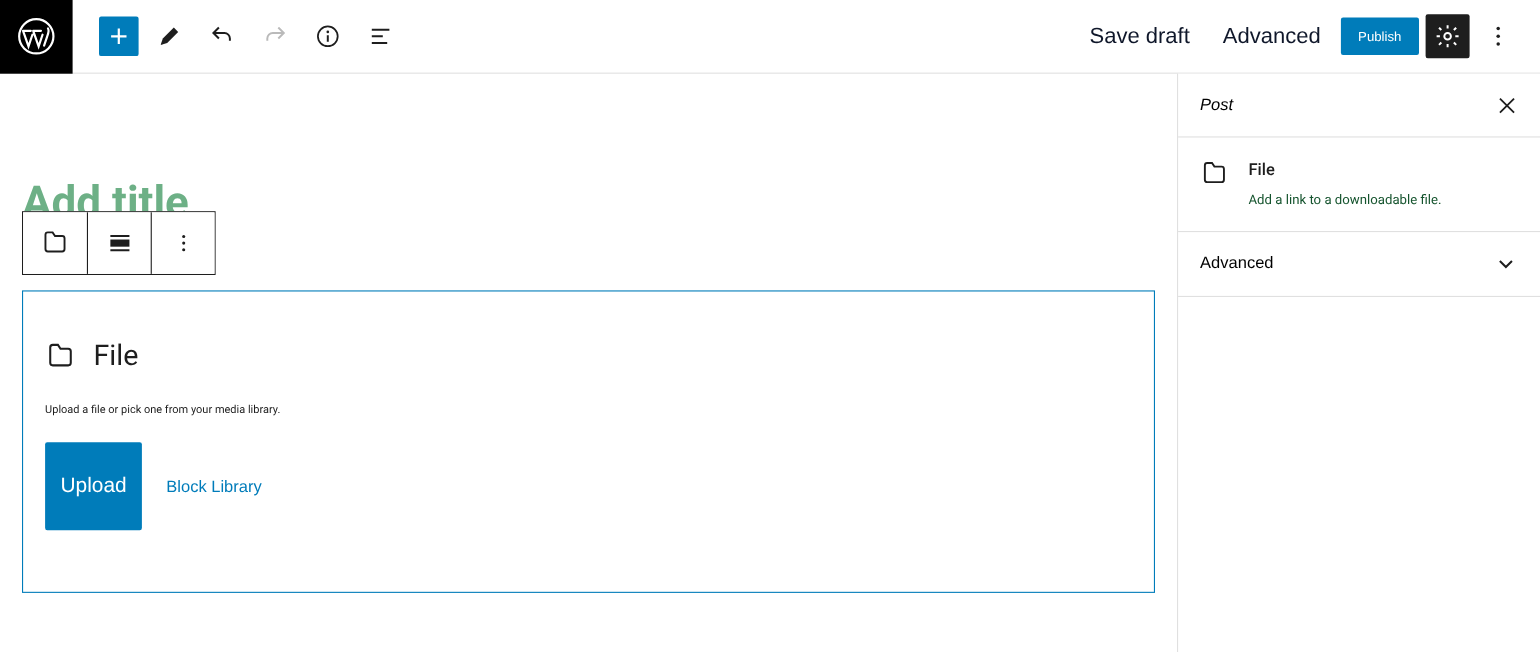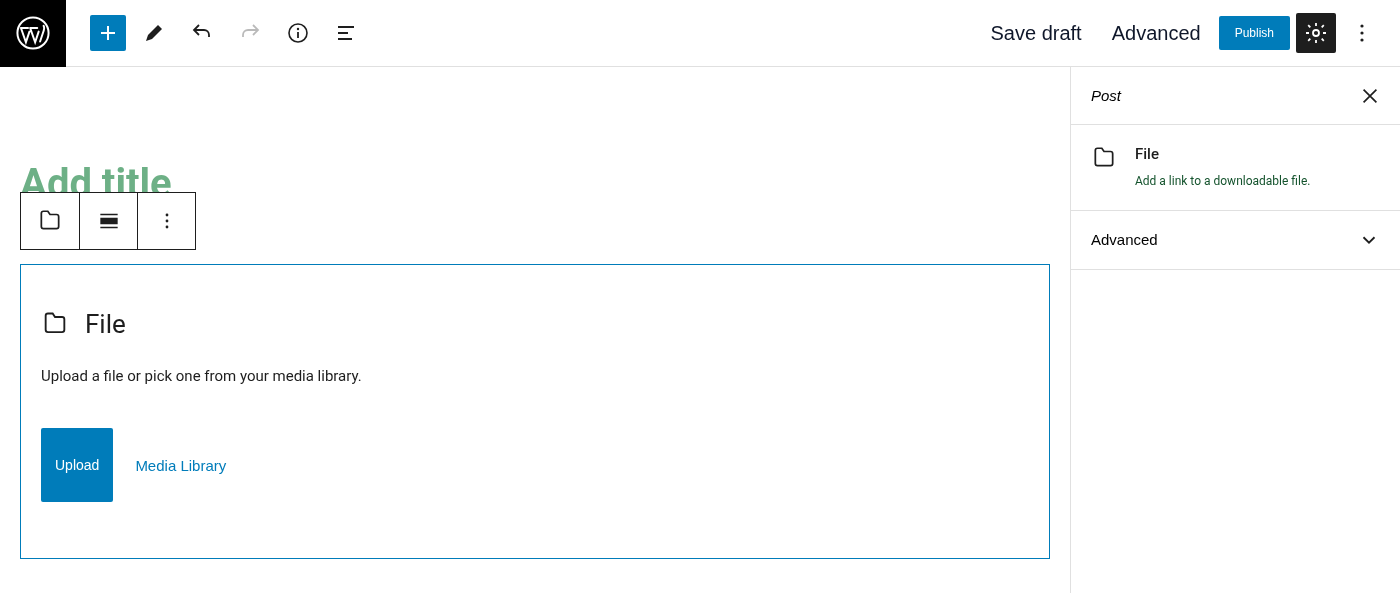--- a/index.html
+++ b/index.html
@@ -123,31 +123,31 @@
   }
   .file-heading {
     display: flex; align-items: center; gap: 16px;
     margin-bottom: 28px;
   }
   .file-heading-title {
     font-size: 26px;
     font-weight: 400;
   }
   .file-desc {
-    font-size: 15px;
-    margin-bottom: 43px;
+    font-size: 10px;
+    margin-bottom: 24px;
   }
   .file-actions {
     display: flex; align-items: center; gap: 22px;
   }
   .upload-btn {
     background: #007cba;
     color: #fff;
     border: none;
-    font-size: 14px;
+    font-size: 19px;
     padding: 29px 14px;
     cursor: pointer;
     border-radius: 2px;
   }
   .media-link {
     color: #007cba;
     font-size: 15px;
     background: none; border: none; cursor: pointer;
   }
 
@@ -305,21 +305,21 @@
     <div class="file-block">
       <div class="file-heading">
         <svg width="28" height="28" viewBox="0 0 24 24">
           <path d="M4 5a2 2 0 012-2h4l2 3h6a2 2 0 012 2v9a2 2 0 01-2 2H6a2 2 0 01-2-2V5z" fill="none" stroke="#1e1e1e" stroke-width="1.6"></path>
         </svg>
         <span class="file-heading-title">File</span>
       </div>
       <p class="file-desc">Upload a file or pick one from your media library.</p>
       <div class="file-actions">
         <button class="upload-btn">Upload</button>
-        <button class="media-link">Media Library</button>
+        <button class="media-link">Block Library</button>
       </div>
     </div>
   </div>
 
   <div class="sidebar">
     <div class="sidebar-tabs">
       <button class="tab">Post</button>
       <button class="close-sidebar">
         <svg width="22" height="22" viewBox="0 0 24 24">
           <path d="M5 5l14 14M19 5L5 19" stroke="#1e1e1e" stroke-width="1.8"></path>

